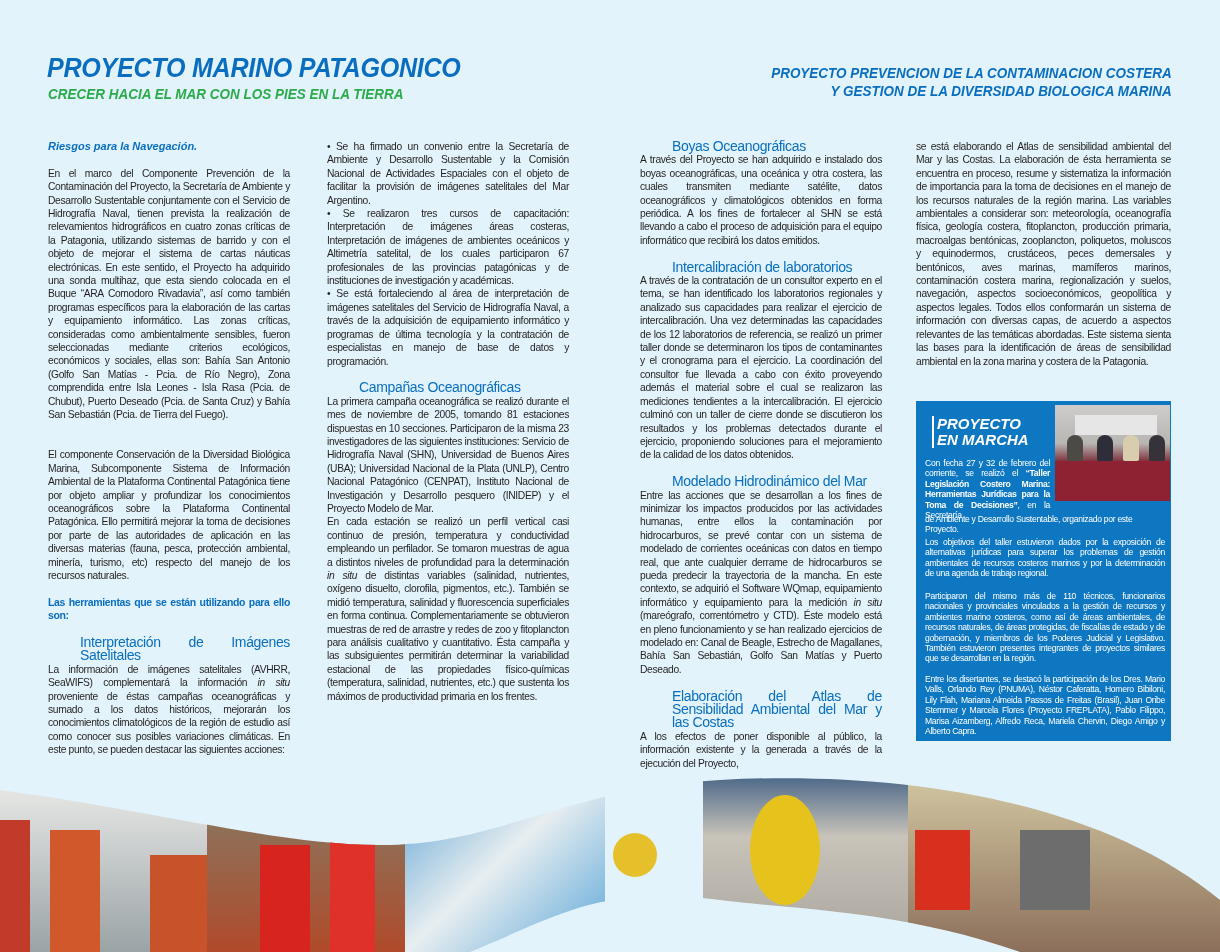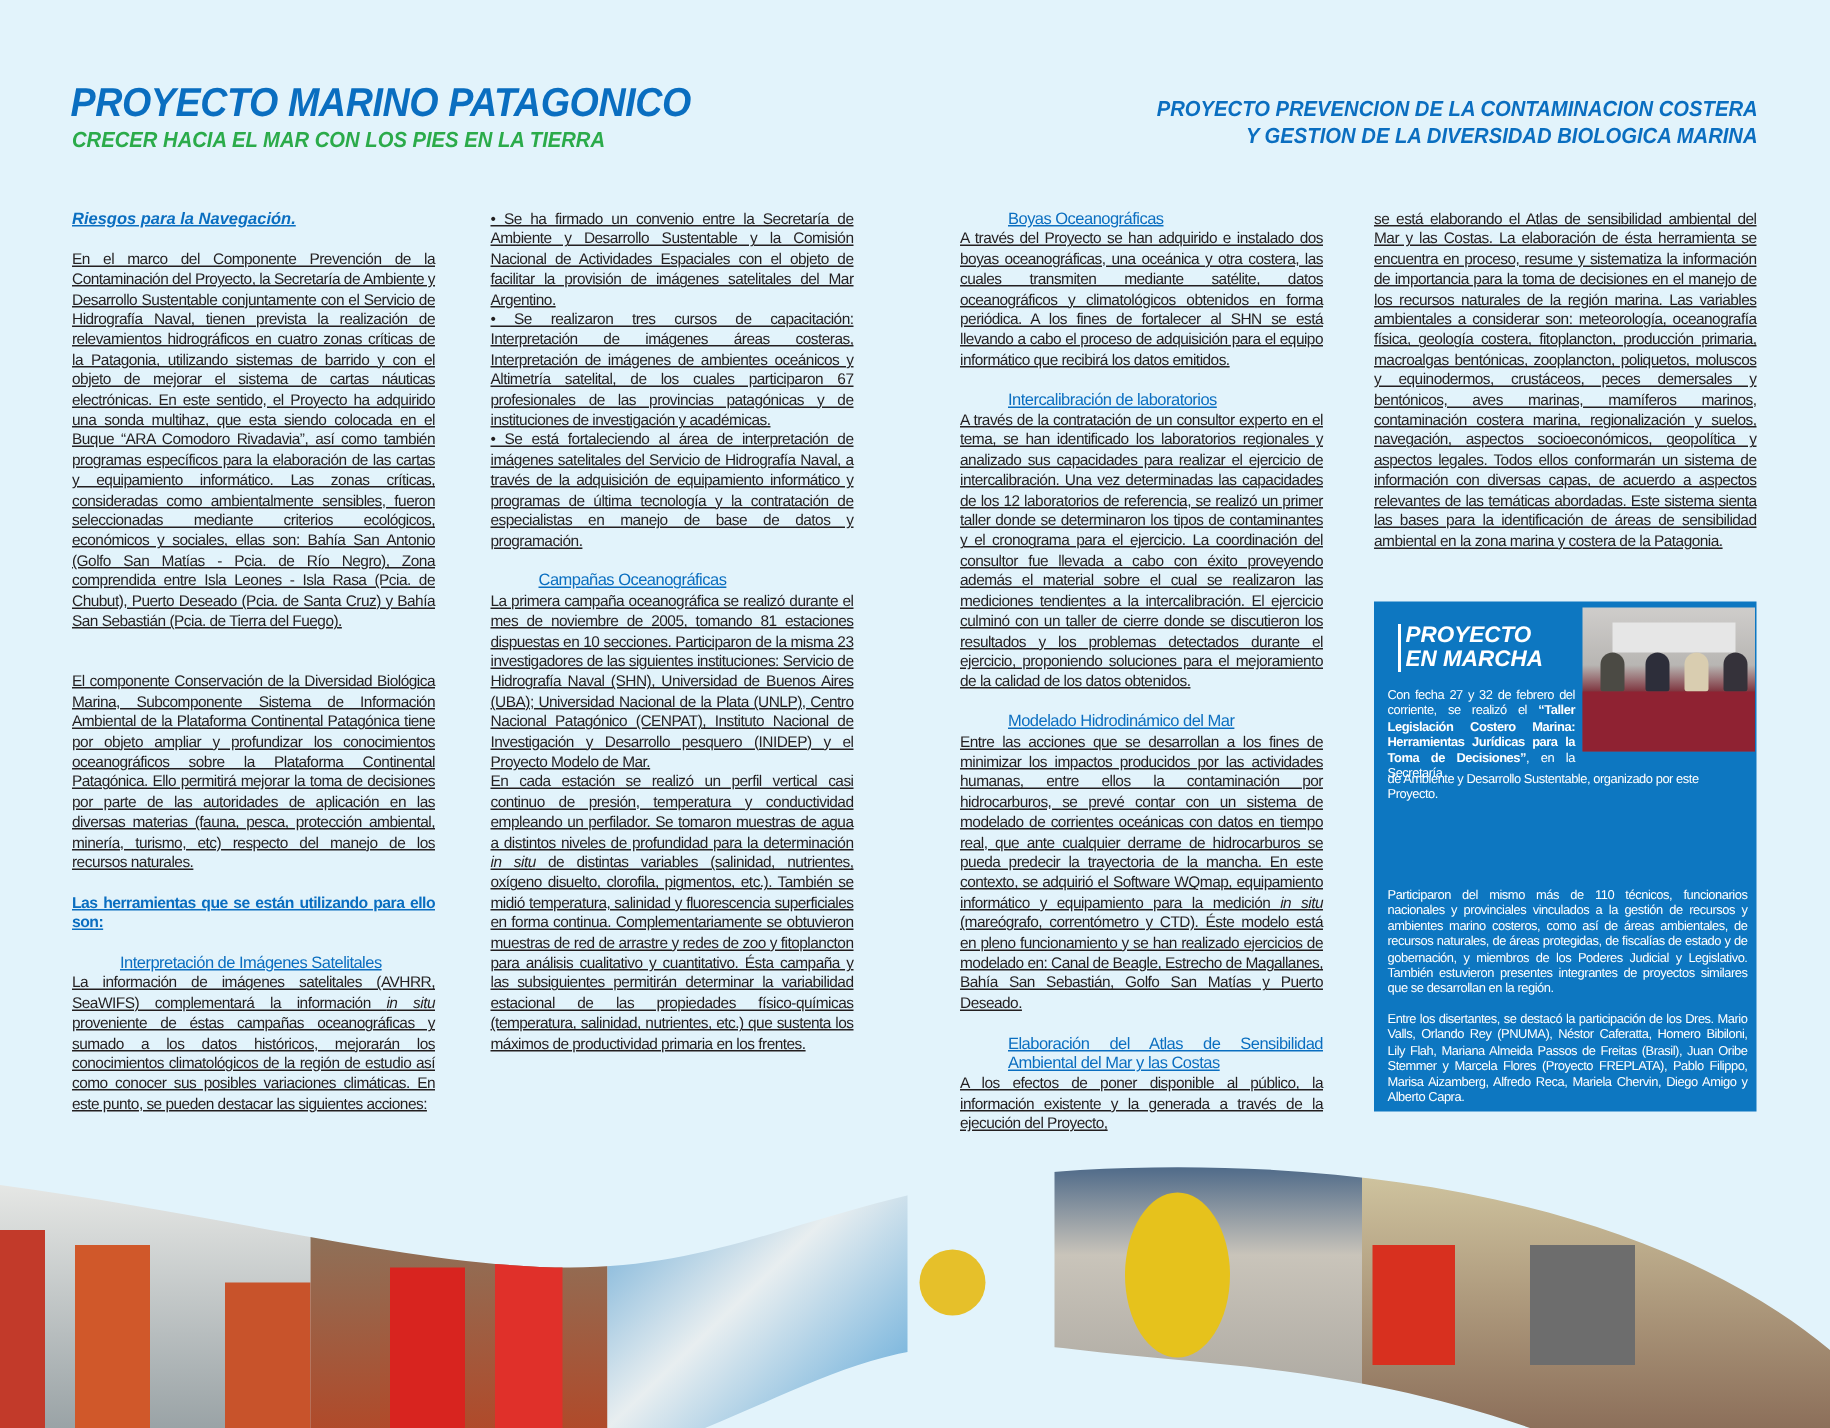--- a/index.html
+++ b/index.html
@@ -33,27 +33,27 @@
     position: absolute; top: 140px; width: 242px;
     font-family: "Liberation Sans", sans-serif;
     font-size: 10.3px; line-height: 13.4px;
     text-align: justify; color: #231f20;
     letter-spacing: -0.35px;
   }
   .col1 { left: 48px; }
   .col2 { left: 327px; }
   .col3 { left: 640px; }
   .col4 { left: 916px; width: 255px; }
-  .col p { margin: 0; text-decoration: underline; }
+  .col p { margin: 0; }
   .gap { height: 13.4px; }
   .h-bold-italic {
     font-weight: bold; font-style: italic; color: #0a6ec0;
     font-size: 11px; margin: 0; letter-spacing: 0;
   }
-  .h-blue { color: #0a6ec0; margin: 0; font-size: 11px; padding-left: 32px; }
+  .h-blue { color: #0a6ec0; margin: 0; font-size: 14px; padding-left: 32px; }
   .h-blue-bold { color: #0a6ec0; font-weight: bold; margin: 0; font-size: 10.5px; }
   .box {
     position: absolute; left: 916px; top: 401px; width: 255px; height: 340px;
     background: #0d77c1; color: #ffffff;
     font-size: 8.6px; line-height: 10.4px; letter-spacing: -0.3px;
     box-sizing: border-box; padding: 0;
   }
   .box-title {
     position: absolute; left: 16px; top: 15px;
     font-weight: bold; font-style: italic; font-size: 15px; line-height: 16px;
@@ -140,20 +140,21 @@
     <div class="box-photo">
       <div class="banner"></div>
       <div class="person" style="left:12px;"></div>
       <div class="person" style="left:42px;background:#2d2e3a;"></div>
       <div class="person" style="left:68px;background:#d9cdb0;"></div>
       <div class="person" style="left:94px;background:#35323a;"></div>
       <div class="table"></div>
     </div>
     <div class="box-intro"><span>Con fecha 27 y 32 de febrero del corriente, se realizó el </span><b>“Taller Legislación Costero Marina: Herramientas Jurídicas para la Toma de Decisiones”</b><span>, en la Secretaría</span></div>
     <div class="box-intro2">de Ambiente y Desarrollo Sustentable, organizado por este Proyecto.</div>
+    <p class="box-para bp1">Los objetivos del taller estuvieron dados por la exposición de alternativas jurídicas para superar los problemas de gestión ambientales de recursos costeros marinos y por la determinación de una agenda de trabajo regional.</p>
     <p class="box-para bp2">Participaron del mismo más de 110 técnicos, funcionarios nacionales y provinciales vinculados a la gestión de recursos y ambientes marino costeros, como así de áreas ambientales, de recursos naturales, de áreas protegidas, de fiscalías de estado y de gobernación, y miembros de los Poderes Judicial y Legislativo. También estuvieron presentes integrantes de proyectos similares que se desarrollan en la región.</p>
     <p class="box-para bp3">Entre los disertantes, se destacó la participación de los Dres. Mario Valls, Orlando Rey (PNUMA), Néstor Caferatta, Homero Bibiloni, Lily Flah, Mariana Almeida Passos de Freitas (Brasil), Juan Oribe Stemmer y Marcela Flores (Proyecto FREPLATA), Pablo Filippo, Marisa Aizamberg, Alfredo Reca, Mariela Chervin, Diego Amigo y Alberto Capra.</p>
   </div>
 
   <svg class="strip" viewBox="0 0 1220 192" preserveAspectRatio="none">
     <defs>
       <clipPath id="waveclip">
         <path d="M0,30 C150,50 280,85 380,85 C500,85 560,30 720,20 C900,10 1100,40 1220,140 L1220,192 L1020,192 C900,150 800,150 720,140 C600,125 560,155 470,192 L0,192 Z"></path>
       </clipPath>
       <linearGradient id="g1" x1="0" y1="0" x2="0" y2="1">

